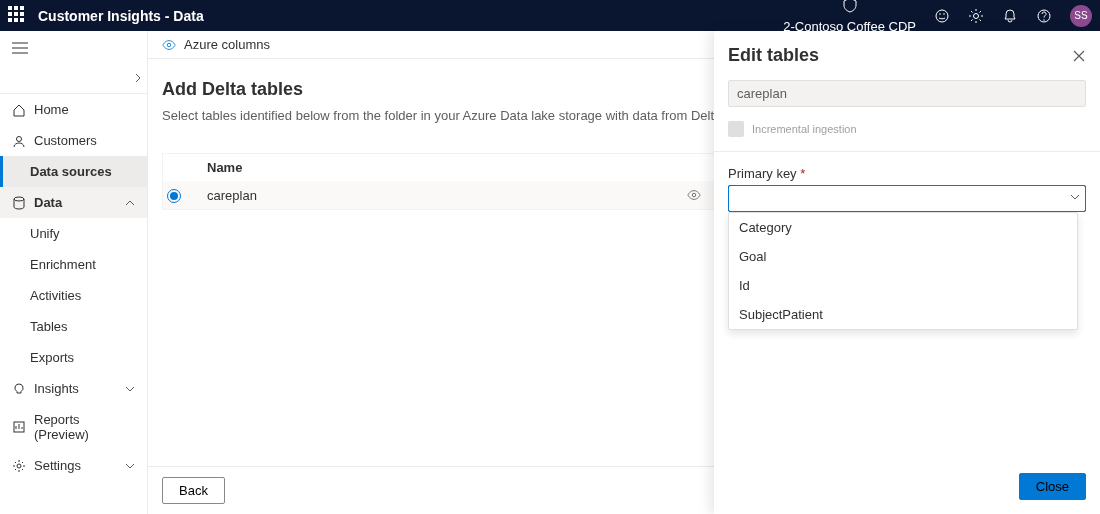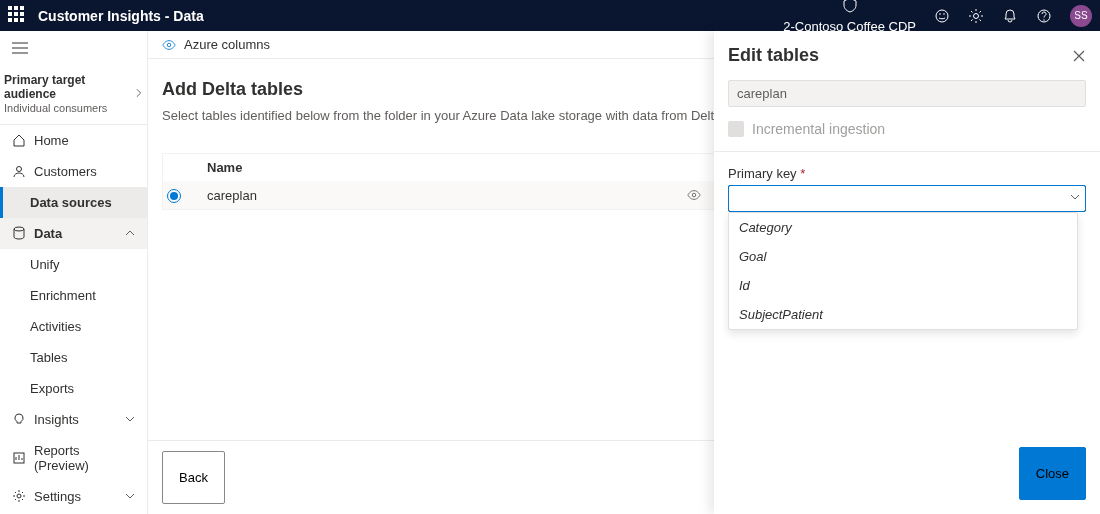--- a/index.html
+++ b/index.html
@@ -51,39 +51,39 @@
 .checkbox.checked { background:#0078d4; border-color:#0078d4; }
 .checkbox.checked::after { content:"✓"; color:#fff; font-size:10px; line-height:1; }
 .radio { width:14px; height:14px; border-radius:50%; border:1px solid #0078d4; display:inline-flex; align-items:center; justify-content:center; }
 .radio.checked::after { content:""; width:8px; height:8px; border-radius:50%; background:#0078d4; }
 .link { color:#0078d4; cursor:pointer; }
 .link.req { color:#a4262c; text-decoration:underline; }
 .info-icon { width:14px; height:14px; border:1px solid #605e5c; border-radius:50%; display:inline-flex; align-items:center; justify-content:center; font-size:9px; margin-left:6px; color:#605e5c; }
 .include-wrap { display:flex; align-items:center; gap:6px; }
 
 .footer { border-top:1px solid #edebe9; padding:10px 14px; }
-.btn { border:1px solid #8a8886; background:#fff; padding:18px 16px; font-size:13px; border-radius:2px; cursor:pointer; }
+.btn { border:1px solid #8a8886; background:#fff; padding:5px 16px; font-size:13px; border-radius:2px; cursor:pointer; }
 .btn.primary { background:#0078d4; border-color:#0078d4; color:#000000; }
 
 .panel { position:absolute; right:0; top:0; bottom:0; width:386px; background:#fff; box-shadow:-4px 0 12px rgba(0,0,0,0.1); display:flex; flex-direction:column; padding:14px; }
 .panel-head { display:flex; align-items:center; justify-content:space-between; margin-bottom:14px; }
 .panel-title { font-size:18px; font-weight:600; }
 .close-x { width:14px; height:14px; cursor:pointer; }
 .field-label { font-size:13px; margin-bottom:4px; display:block; }
 .req-star { color:#a4262c; }
 .field-input { width:100%; border:1px solid #c8c6c4; border-radius:2px; padding:5px 8px; font-size:13px; background:#f3f2f1; color:#605e5c; }
 .field-input.disabled { background:#f3f2f1; border-color:#e1dfdd; }
-.chk-row { display:flex; align-items:center; gap:8px; margin:14px 0; color:#a19f9d; font-size:14px; }
+.chk-row { display:flex; align-items:center; gap:8px; margin:14px 0; color:#a19f9d; font-size:11px; }
 .chk-dis { width:16px; height:16px; background:#e1dfdd; border-radius:2px; }
 .panel-sep { border-top:1px solid #edebe9; margin:0 -14px 14px; }
 
 .combo { position:relative; }
 .combo-input { width:100%; border:1px solid #323130; border-radius:2px; padding:5px 24px 5px 8px; font-size:13px; outline:1px solid #0078d4; outline-offset:-1px; }
 .combo-chev { position:absolute; right:6px; top:7px; width:10px; height:10px; pointer-events:none; }
-.dropdown { position:absolute; left:0; right:8px; top:100%; background:#fff; border:1px solid #e1dfdd; box-shadow:0 4px 8px rgba(0,0,0,0.1); border-radius:2px; z-index:10;font-style:italic; }
+.dropdown { position:absolute; left:0; right:8px; top:100%; background:#fff; border:1px solid #e1dfdd; box-shadow:0 4px 8px rgba(0,0,0,0.1); border-radius:2px; z-index:10; }
 .dd-item { padding:7px 10px; font-size:13px; cursor:pointer; }
 
 .panel-footer { margin-top:auto; display:flex; justify-content:flex-end; }
 </style>
 </head>
 <body>
 
 <div class="header">
   <div class="header-bg"></div>
   <div class="waffle">
@@ -128,24 +128,20 @@
 </div>
 
 <div class="shell">
   <div class="nav">
     <div class="hamburger">
       <svg viewBox="0 0 16 12">
           <path d="M0 1h16M0 6h16M0 11h16" stroke="#323130" stroke-width="1.2"></path>
         </svg>
     </div>
     <div class="audience">
-      <div>
-        <div class="t1">Primary target audience</div>
-        <div class="t2">Individual consumers</div>
-      </div>
       <svg class="nav-chevron" viewBox="0 0 10 10">
           <path d="M3 1l4 4-4 4" fill="none" stroke="#605e5c"></path>
         </svg>
     </div>
     <div class="nav-item">
         <svg class="nav-icon" viewBox="0 0 14 14">
           <path d="M2 7l5-5 5 5v6H2z" fill="none" stroke="#323130"></path>
         </svg>
         <span>Home</span>
       </div>

